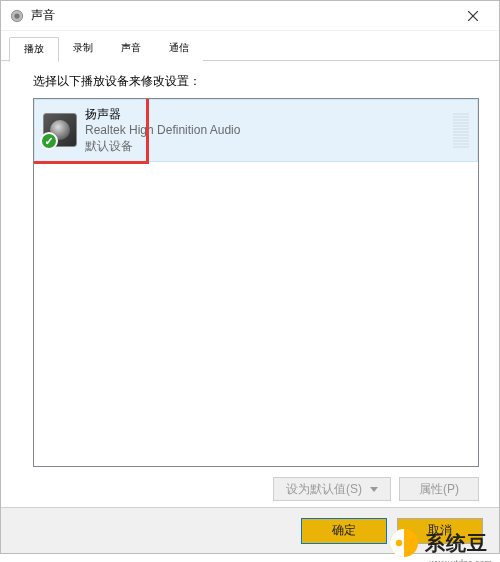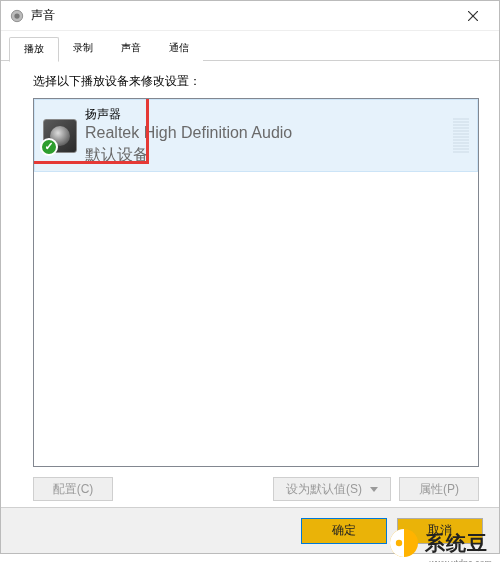--- a/index.html
+++ b/index.html
@@ -125,21 +125,21 @@
     border-radius: 50%;
     background: #2e9e2e;
     border: 2px solid #fff;
     display: flex; align-items: center; justify-content: center;
     color: #fff;
     font-size: 11px;
     font-weight: bold;
   }
   .device-text { flex: 1; line-height: 1.35; }
   .device-text .name { color: #000; font-size: 12px; }
-  .device-text .sub  { color: #6a6a6a; font-size: 16px; }
+  .device-text .sub  { color: #6a6a6a; font-size: 12px; }
   .level-meter {
     width: 16px;
     margin-left: 6px;
     display: flex;
     flex-direction: column-reverse;
     gap: 1px;
   }
   .level-meter .bar {
     height: 2px;
     background: #d9e6f0;
@@ -277,21 +277,20 @@
             <div class="bar"></div>
             <div class="bar"></div>
           <div class="bar"></div>
             <div class="bar"></div>
             <div class="bar"></div>
         </div>
       </div>
     </div>
 
     <div class="button-row">
-      <button class="btn disabled">配置(C)</button>
       <div class="spacer"></div>
       <button class="btn disabled dropdown-caret">设为默认值(S)</button>
       <button class="btn disabled">属性(P)</button>
     </div>
   </div>
 
   <div class="footer">
     <button class="btn primary">确定</button>
     <button class="btn">取消</button>
   </div>

